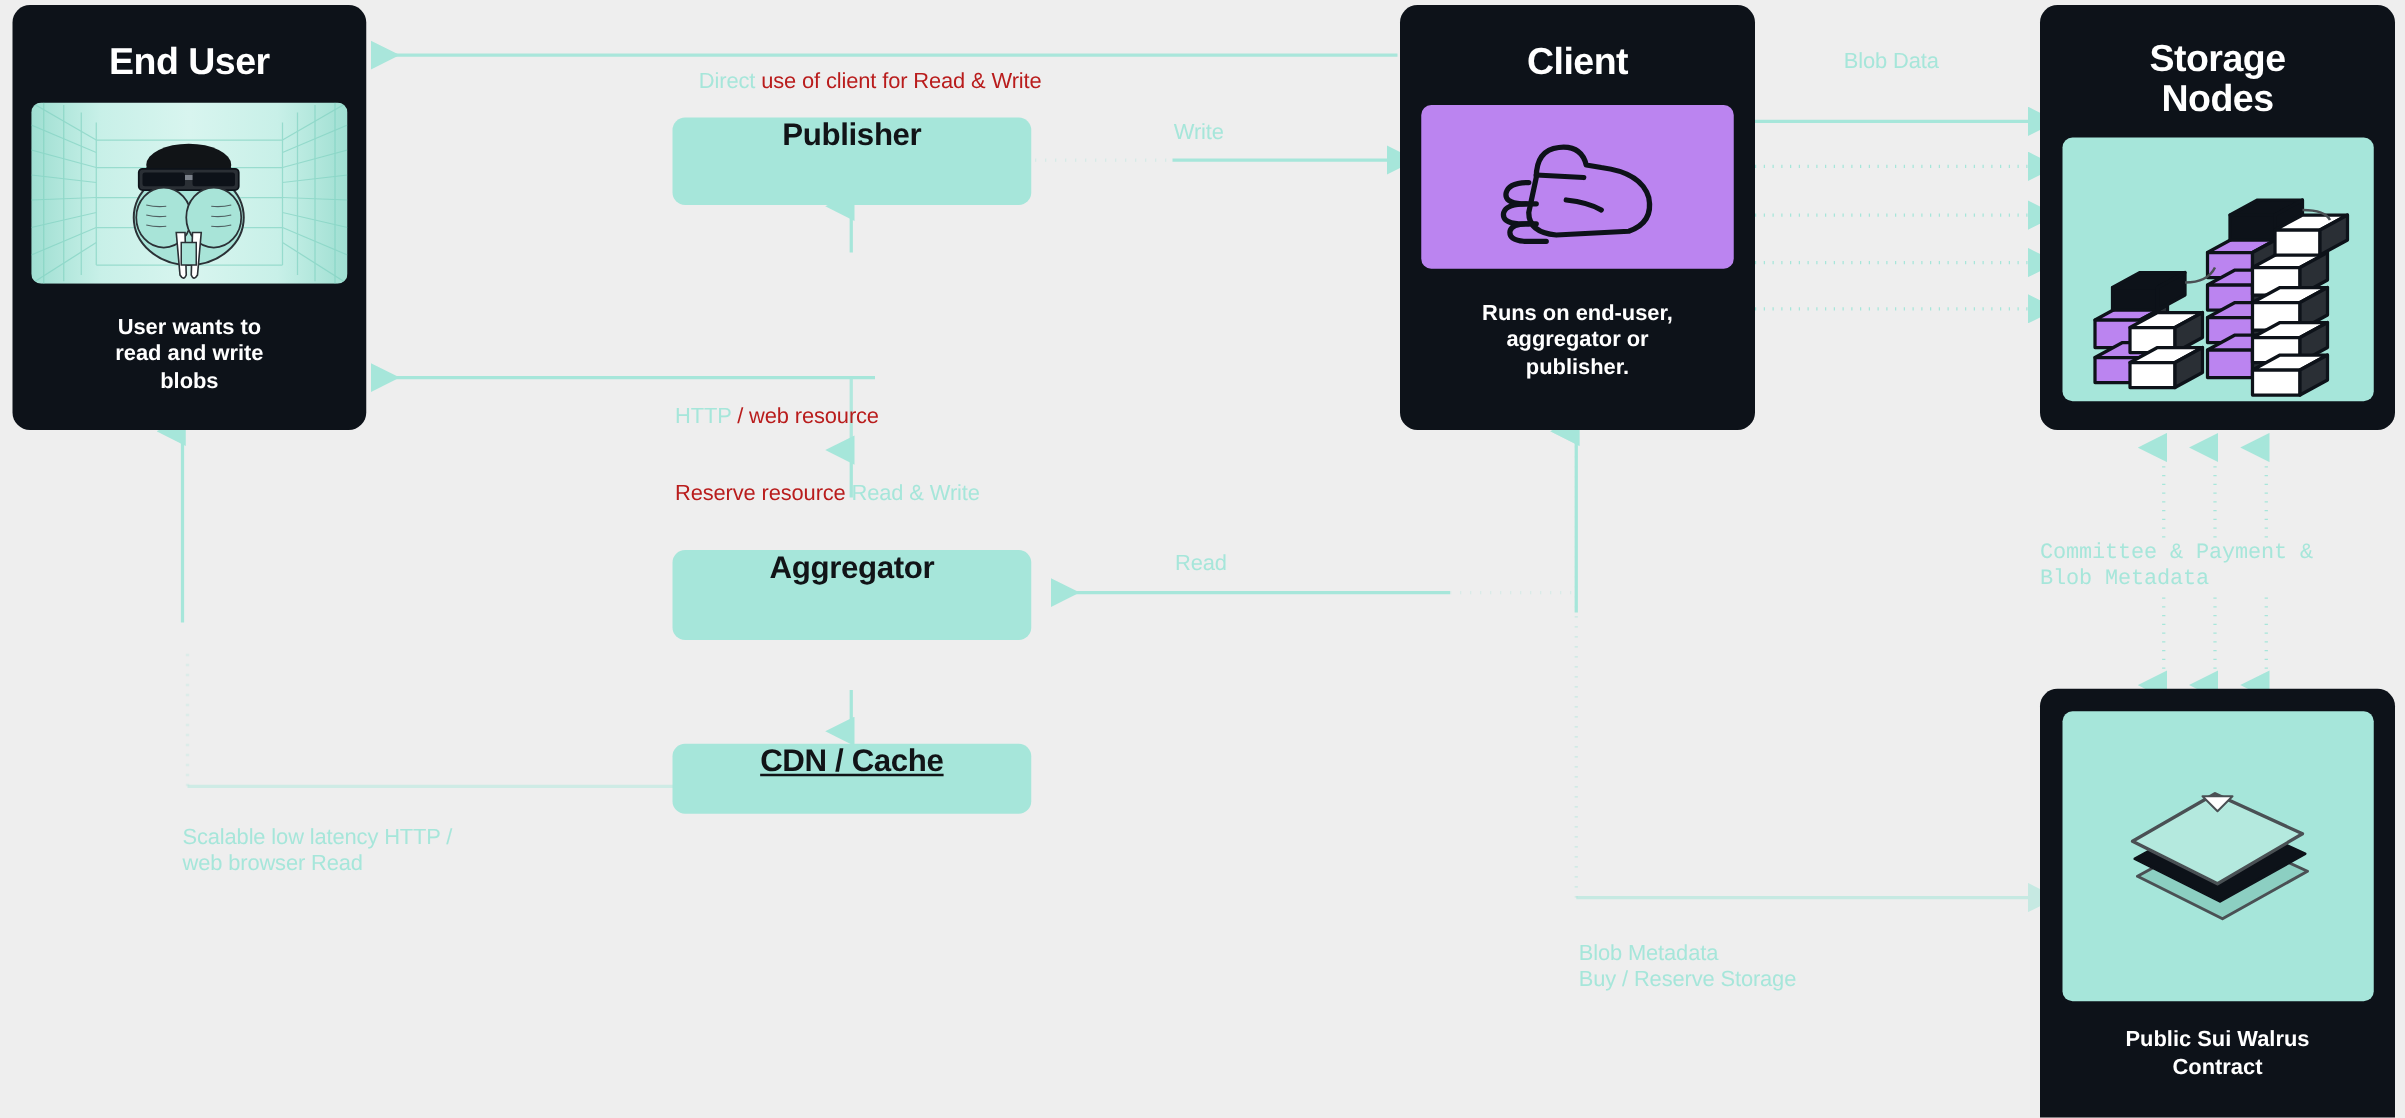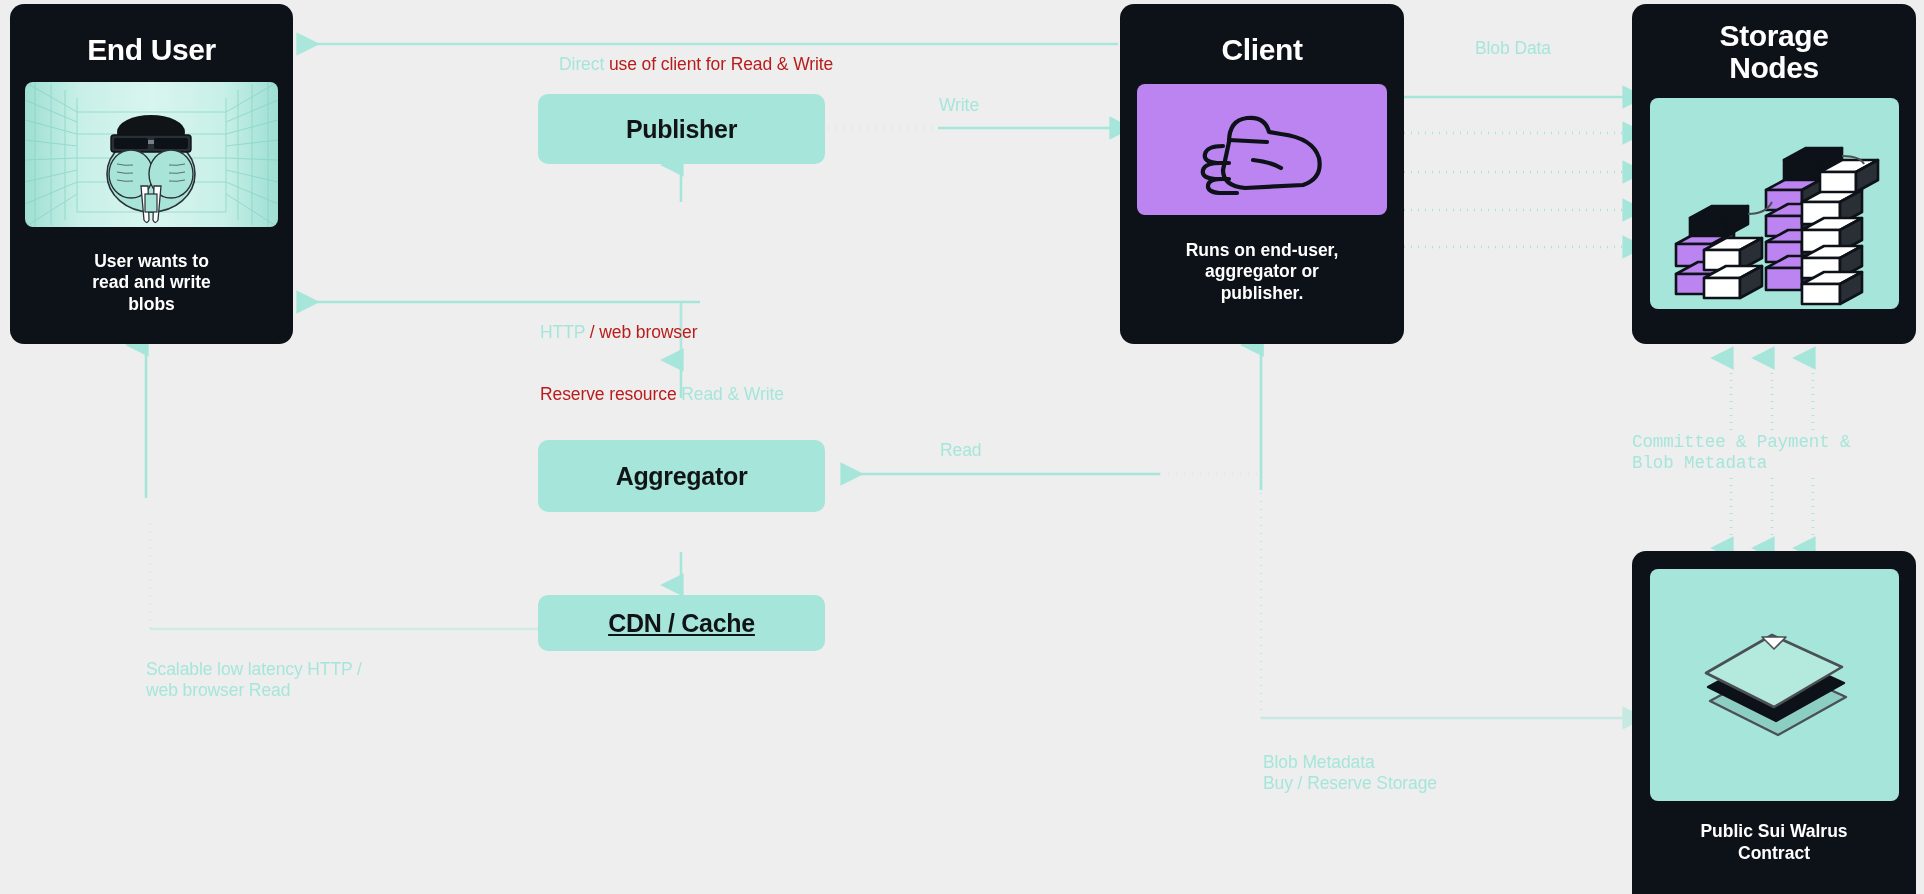--- a/index.html
+++ b/index.html
@@ -51,21 +51,21 @@
     align-items: center;
     justify-content: center;
   }
 
   
   .box-mint {
     position: absolute;
     background: #a6e6da;
     border-radius: 10px;
     display: flex;
-    align-items: center;
+    align-items: flex-start;
     justify-content: center;
     color: #111417;
     font-size: 25px;
     font-weight: 600;
     letter-spacing: -0.3px;
   }
 
   
   .label {
     position: absolute;
@@ -202,21 +202,21 @@
           <path d="M116,76 Q134,78 144,84"></path>
         </g>
       </svg>
     </div>
     <div class="card-caption" style="margin-top: 25px; white-space: pre-line;">Runs on end-user,
 aggregator or
 publisher.</div>
   </div>
 
   <div class="card-dark" style="left:1632px; top:4px; width:284px; height:340px; padding:16px 18px 18px;">
-    <div class="card-title" style="white-space: pre-line;">Storage
+    <div class="card-title" style="margin-top: 12px; white-space: pre-line;">Storage
 Nodes</div>
     <div class="card-panel" style="width:249px; height:211px; margin-top:14px; background:#a6e6da;">
       <svg viewBox="0 0 249 211" style="width:100%;height:100%;">
         <g stroke="#0d1219" stroke-width="2.6" stroke-linejoin="round">
 
           <g fill="#bb84f0">
             <path d="M26,146 L48,134 L84,134 L62,146 Z"></path>
               <path d="M26,146 L62,146 L62,168 L26,168 Z"></path>
               <path d="M62,146 L84,134 L84,156 L62,168 Z" fill="#2a2f35"></path>
             <path d="M26,176 L48,164 L84,164 L62,176 Z"></path>
@@ -318,21 +318,21 @@
     <span class="t-mint">Direct</span><span class="t-grey"> use of client for Read &amp; Write</span>
   </div>
 
   <div class="label t-mint" style="left:939px; top:95px;">Write</div>
 
   <div class="label t-mint" style="left:940px; top:440px;">Read</div>
 
   <div class="label t-mint" style="left:1475px; top:38px;">Blob Data</div>
 
   <div class="label" style="left:540px; top:281px;">
-    <div><span class="t-mint">HTTP</span><span class="t-grey"> / web browser</span></div>
+    <div><span class="t-mint">HTTP</span><span class="t-grey"> / web resource</span></div>
     <div><span class="t-grey">Reserve resource </span><span class="t-mint">Read &amp; Write</span></div>
   </div>
 
   <div class="label t-mint" style="left: 1632px; top: 432px; white-space: pre-line; font-family: Liberation Mono, monospace;">Committee &amp; Payment &amp;
 Blob Metadata</div>
 
   <div class="label t-mint" style="left: 1263px; top: 752px; white-space: pre-line;">Blob Metadata
 Buy / Reserve Storage</div>
 
   <div class="label t-mint" style="left: 146px; top: 659px; white-space: pre-line;">Scalable low latency HTTP /

